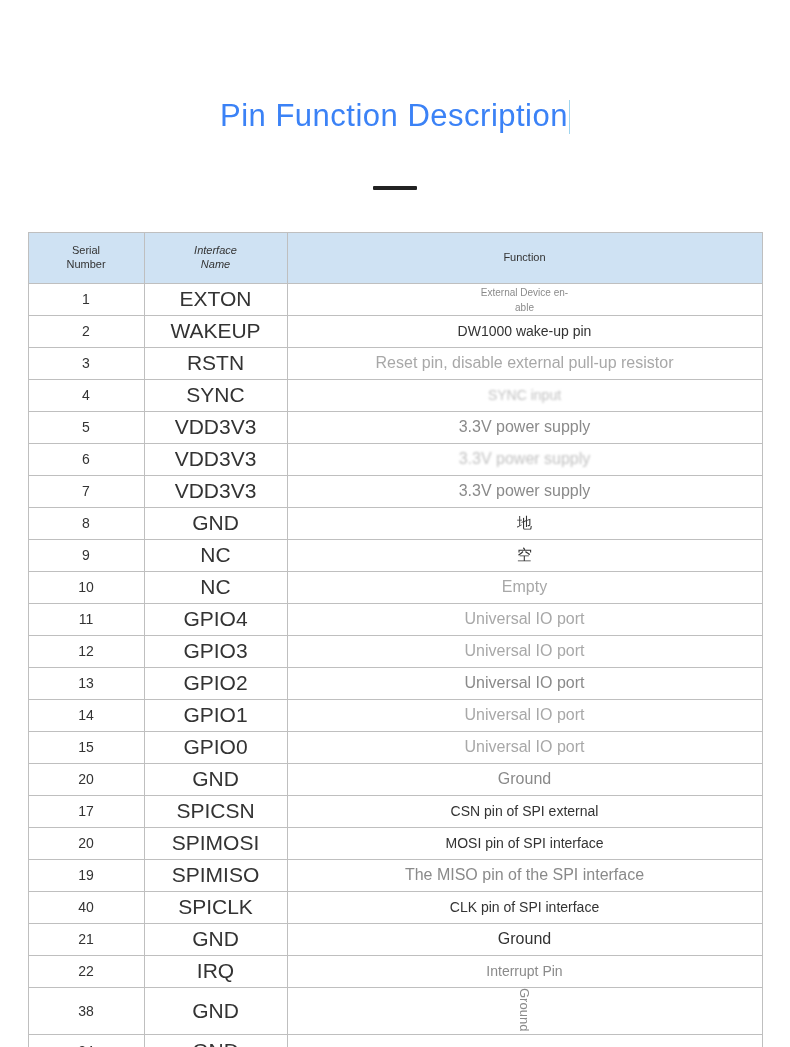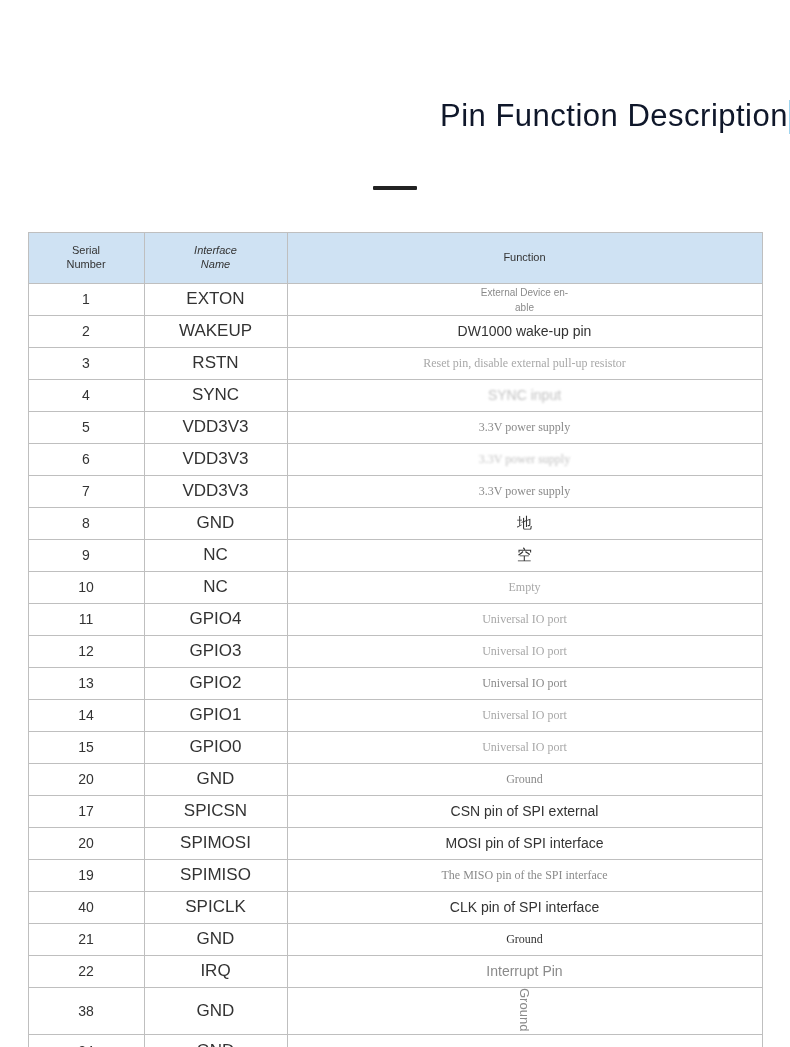--- a/index.html
+++ b/index.html
@@ -14,22 +14,22 @@
     color: #333;
     position: relative;
     overflow: hidden;
   }
   .page {
     width: 790px;
     height: 1047px;
     position: relative;
   }
   .title {
-    text-align: right;
-    color: #0f172a;
+    text-align: center;
+    color: #3b82f6;
     font-size: 31px;
     font-weight: normal;
     letter-spacing: 0.5px;
     padding-top: 78px;
     line-height: 1.1;
     position: relative;
   }
   .title-caret {
     display: inline-block;
     width: 1px;
@@ -71,27 +71,27 @@
   }
   th.col-serial { width: 115px; }
   th.col-name { width: 142px; font-style: italic; }
   th.col-func { width: auto; }
   table.pin-table tbody td {
     height: 31px;
     text-align: center;
     color: #333;
   }
   td.c-serial { font-size: 14px; }
-  td.c-name { font-size: 17px; }
+  td.c-name { font-size: 21px; }
   td.c-func { font-size: 13px; }
   .blur-1 { color: #8a8a8a; filter: blur(0.35px); }
   .blur-2 { color: #a8a8a8; filter: blur(0.7px); }
   .blur-3 { color: #c2c2c2; filter: blur(1.1px); }
   .fn-small { font-size: 10px; line-height: 1.15; display: inline-block; }
-  .fn-mid   { font-size: 12px; font-family: Liberation Serif, serif; }
+  .fn-mid   { font-size: 16px; }
   .fn-big   { font-size: 14px; }
   .fn-cjk   { font-size: 15px; }
   .vertical-text {
     writing-mode: vertical-rl;
     text-orientation: sideways;
     display: inline-block;
     font-size: 13px;
     line-height: 1;
     color: #8a8a8a;
     filter: blur(0.4px);

